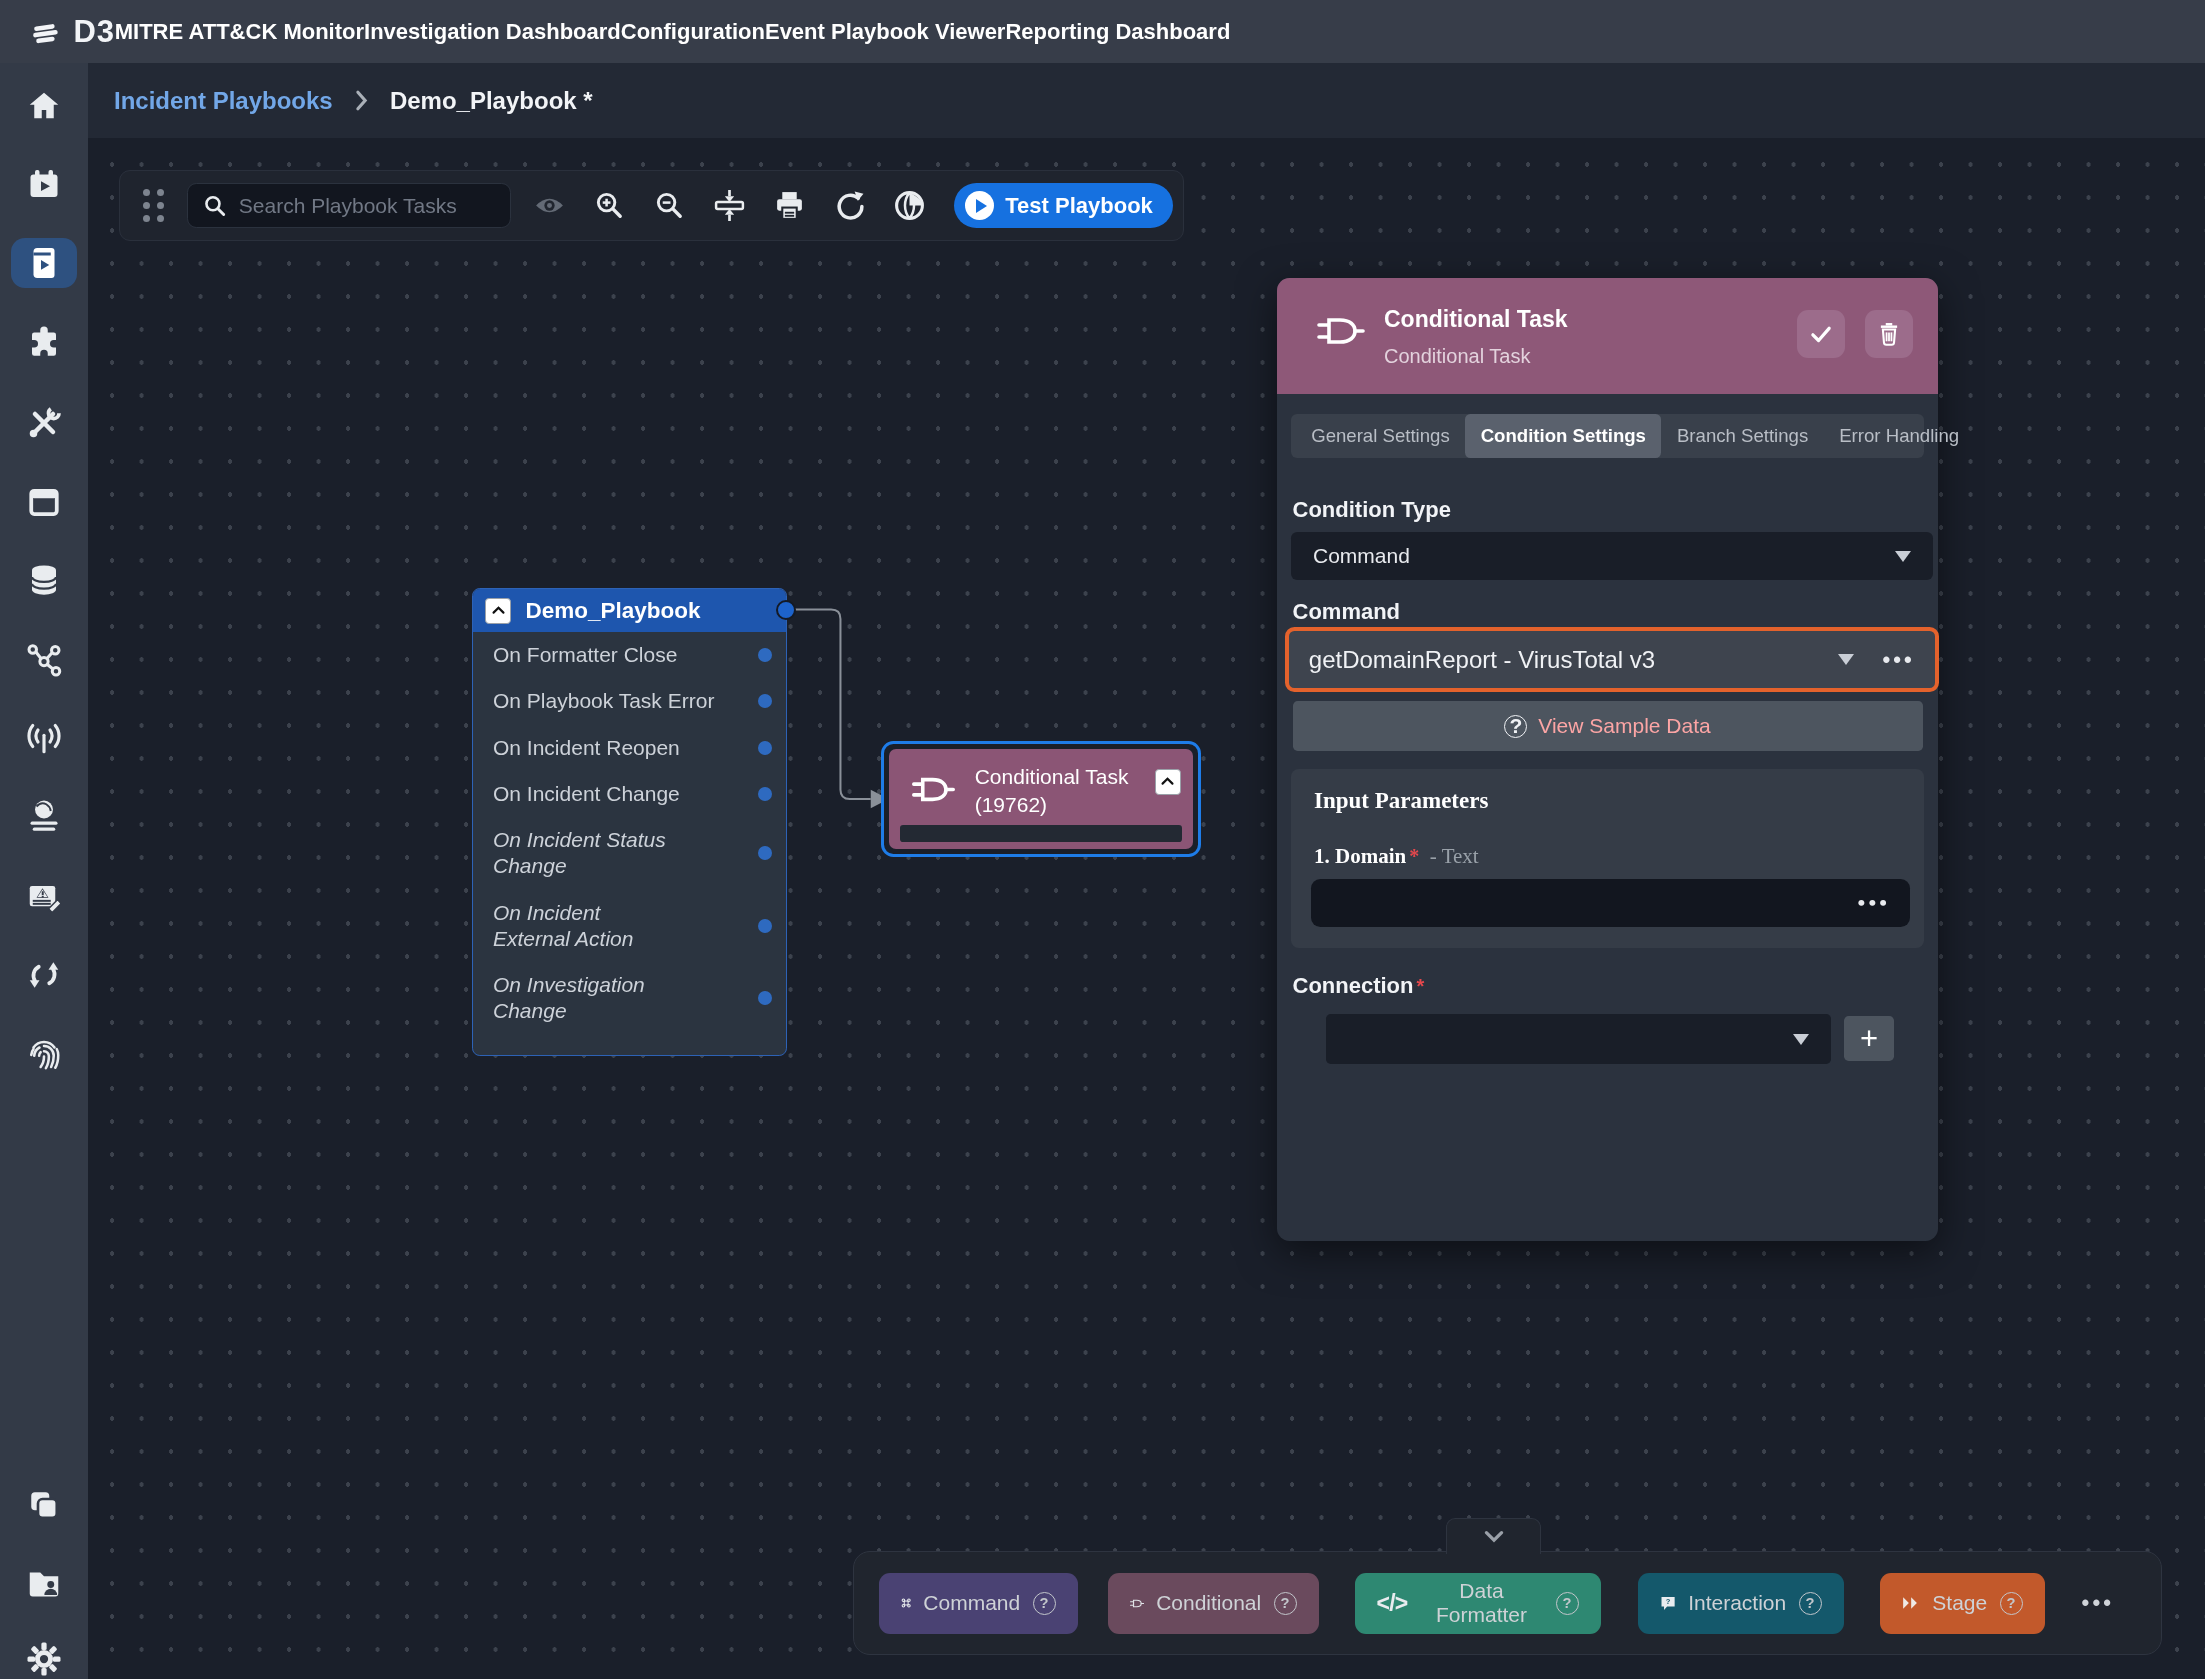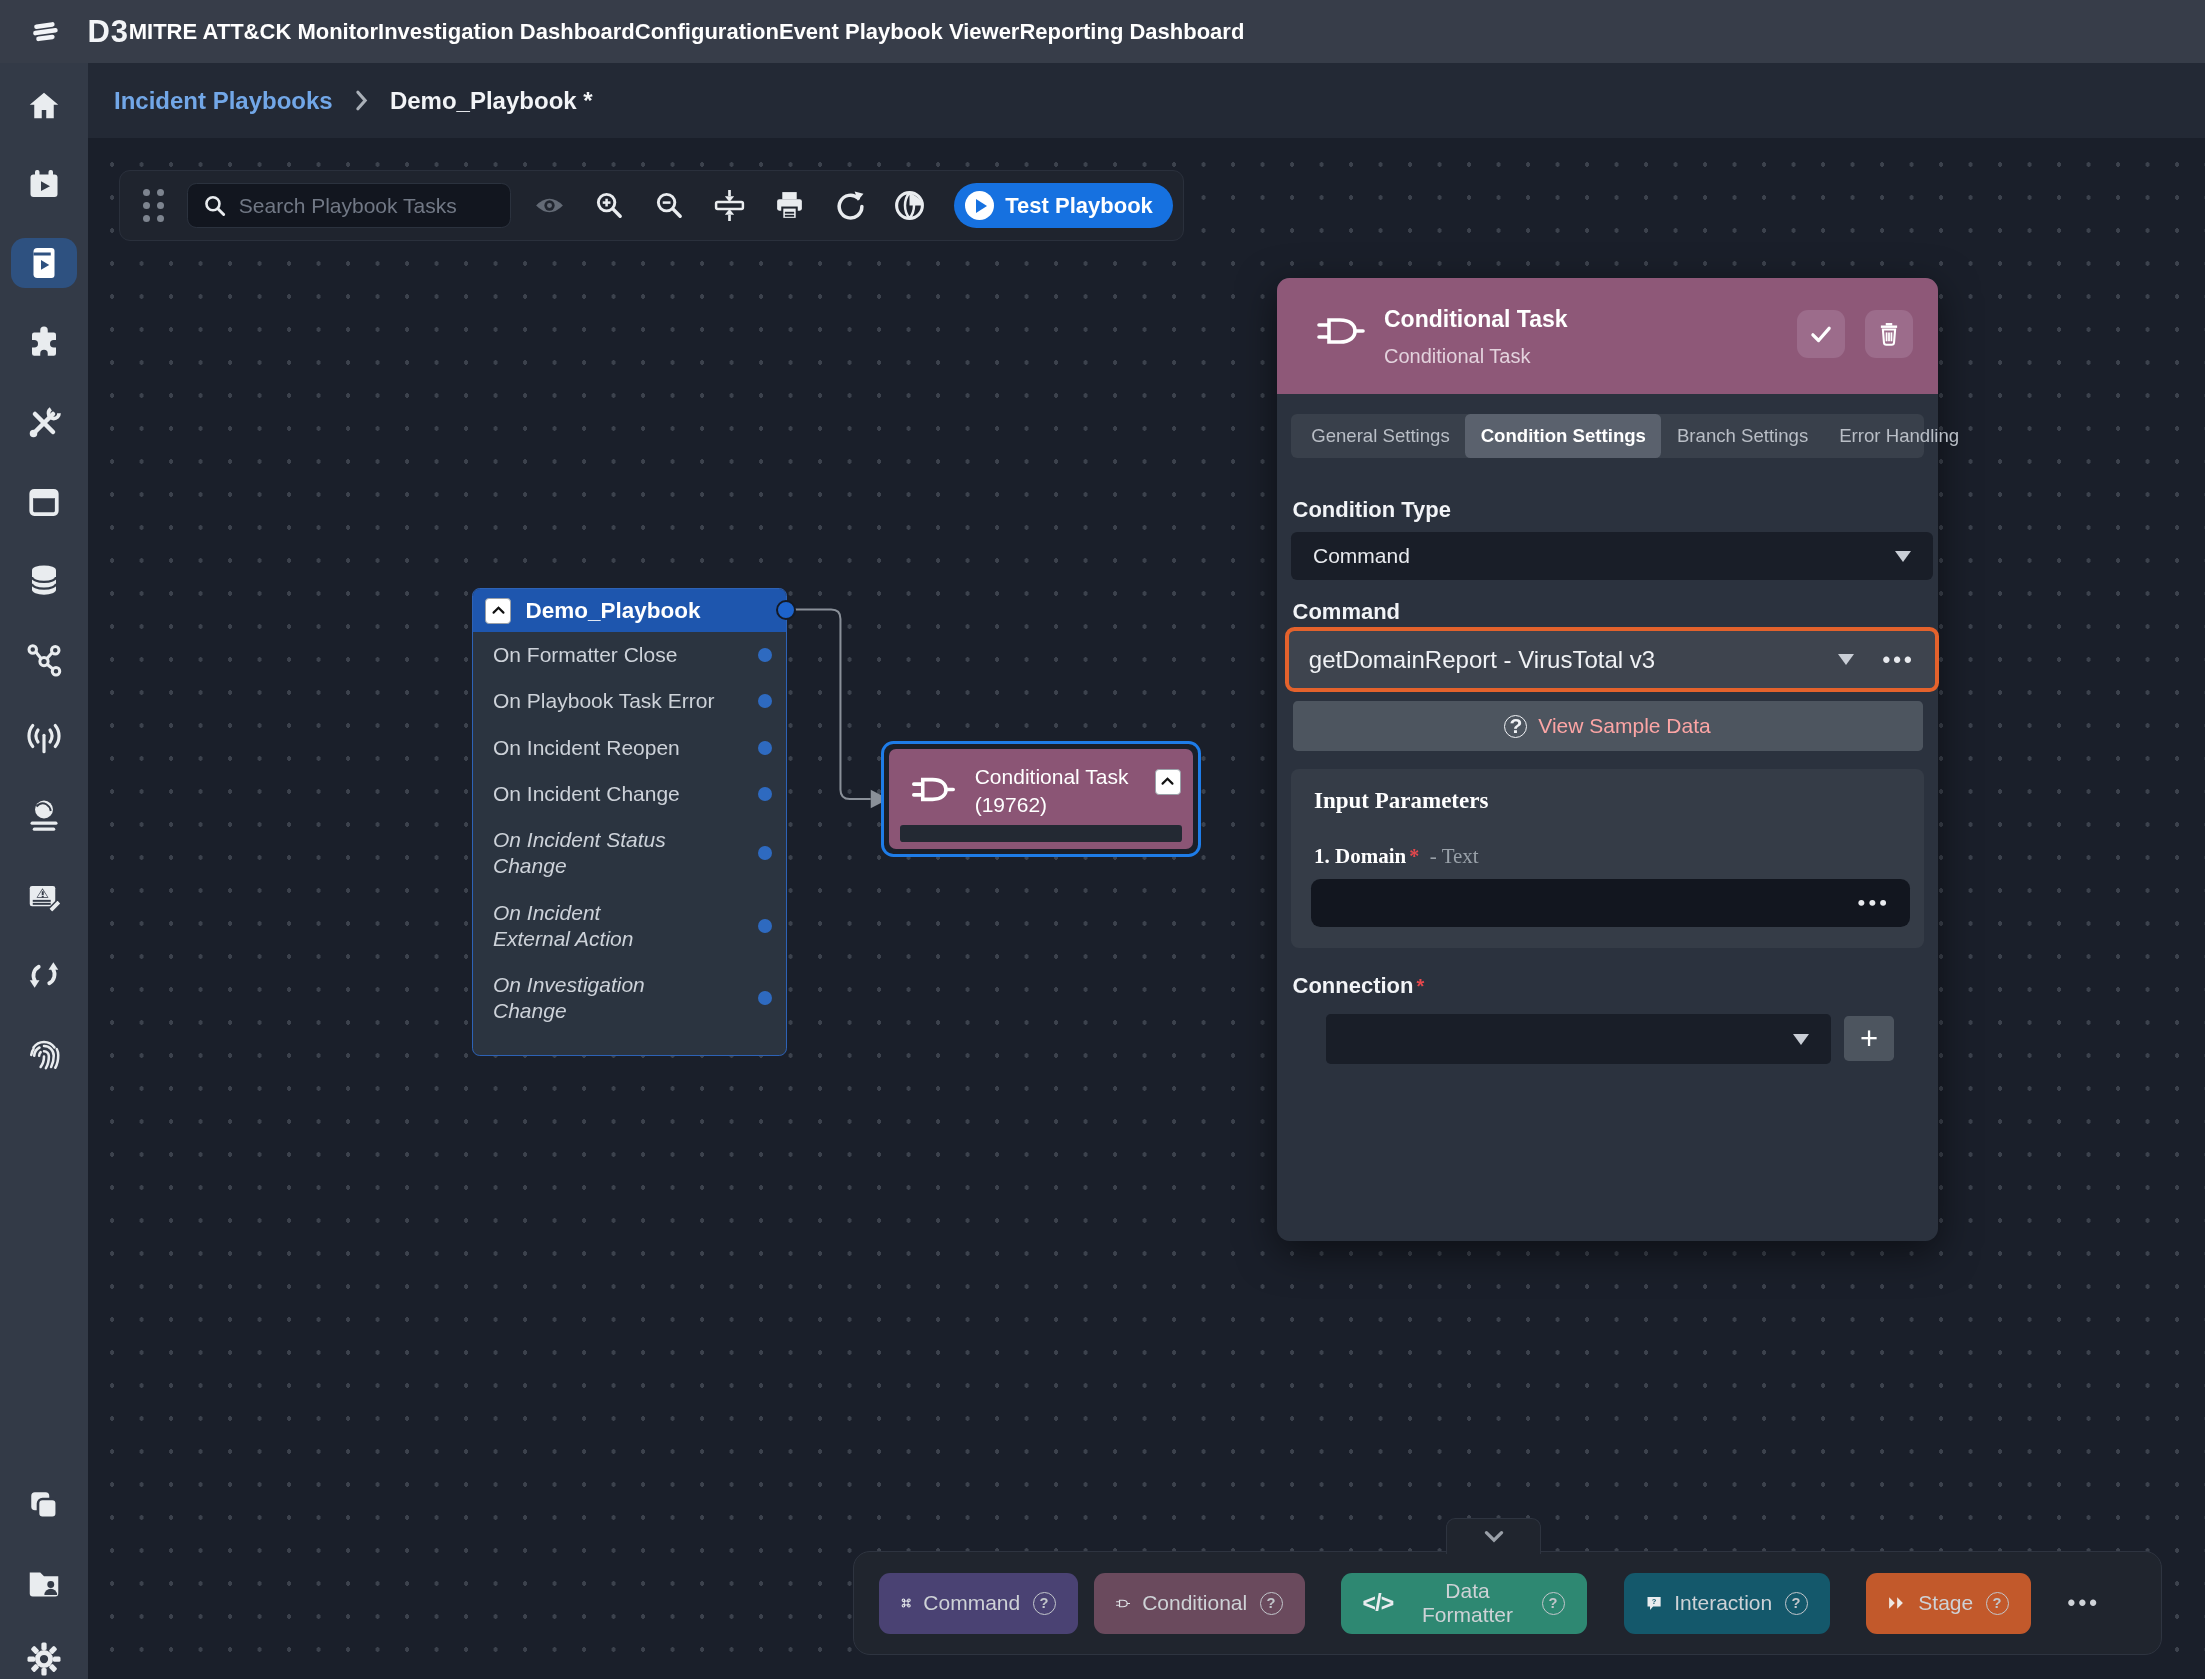--- a/index.html
+++ b/index.html
@@ -3,21 +3,21 @@
 <meta charset="utf-8">
 <style>
   * { margin:0; padding:0; box-sizing:border-box; }
   html,body { width:2205px; height:1680px; overflow:hidden; background:#1a1f2a;
               font-family:"Liberation Sans", sans-serif; }
   #root { position:relative; width:2205px; height:1680px; }
 
   
   .topnav { position:absolute; left:0; top:0; width:2205px; height:63px;
             background:#373d49; display:flex; align-items:center; z-index:30; }
-  .logo { margin-left:29.5px; display:flex; align-items:center; gap:21px; }
+  .logo { margin-left:29.5px; display:flex; align-items:flex-end; gap:7px; }
   .logo-text { color:#f2f4f7; font-size:31px; font-weight:bold; letter-spacing:0.8px; }
   .nav-item { color:#fff; font-size:22px; font-weight:bold; cursor:pointer; white-space:nowrap; }
 
   
   .breadcrumb { position:absolute; left:88px; top:63px; width:2118px; height:75px;
                 background:#232935; display:flex; align-items:center; z-index:20; }
   .bc-parent { color:#72a7e8; font-size:24px; font-weight:bold; margin-left:26px; cursor:pointer; }
   .bc-sep { margin:0 18.6px; display:flex; align-items:center; }
   .bc-current { color:#f2f4f7; font-size:24px; font-weight:bold; }
 
@@ -147,21 +147,21 @@
                   border-radius:9.3px 9.3px 0 0; display:flex; align-items:center; justify-content:center;
                   cursor:pointer; z-index:6; }
   .bottombar { position:absolute; left:853px; top:1551px; width:1309px; height:104px;
                background:#20252e; border:0.8px solid #2e3440; border-radius:17px;
                display:flex; align-items:center; padding:0 23px; z-index:5; }
   .bb-btn { height:61px; border:none; border-radius:11px; display:flex; align-items:center;
             justify-content:center; gap:12.4px; cursor:pointer; padding:0 22px; }
   .bb-btn span.lbl { color:#ced2d6; font-size:21px; }
   .bb-btn .qcircle { color:#c2c6cb; }
   .bb-command { background:#4a4273; width:199px; margin-left:1.6px; }
-  .bb-conditional { background:#6a4a5d; width:211px; margin-left:16px; }
+  .bb-conditional { background:#6a4a5d; width:211px; margin-left:30px; }
   .bb-dataformatter { background:#2e8872; width:246px; margin-left:36px; }
   .bb-interaction { background:#14586b; width:206px; margin-left:37px; }
   .bb-stage { background:#c2592b; width:165px; margin-left:36px; }
   .bb-more { margin-left:37px; color:#cfd3d8; }
   .code-glyph { color:#e9ecef; font-size:23px; font-weight:bold; letter-spacing:-0.8px; }
 </style>
 </head>
 <body>
 
 <div id="root">

